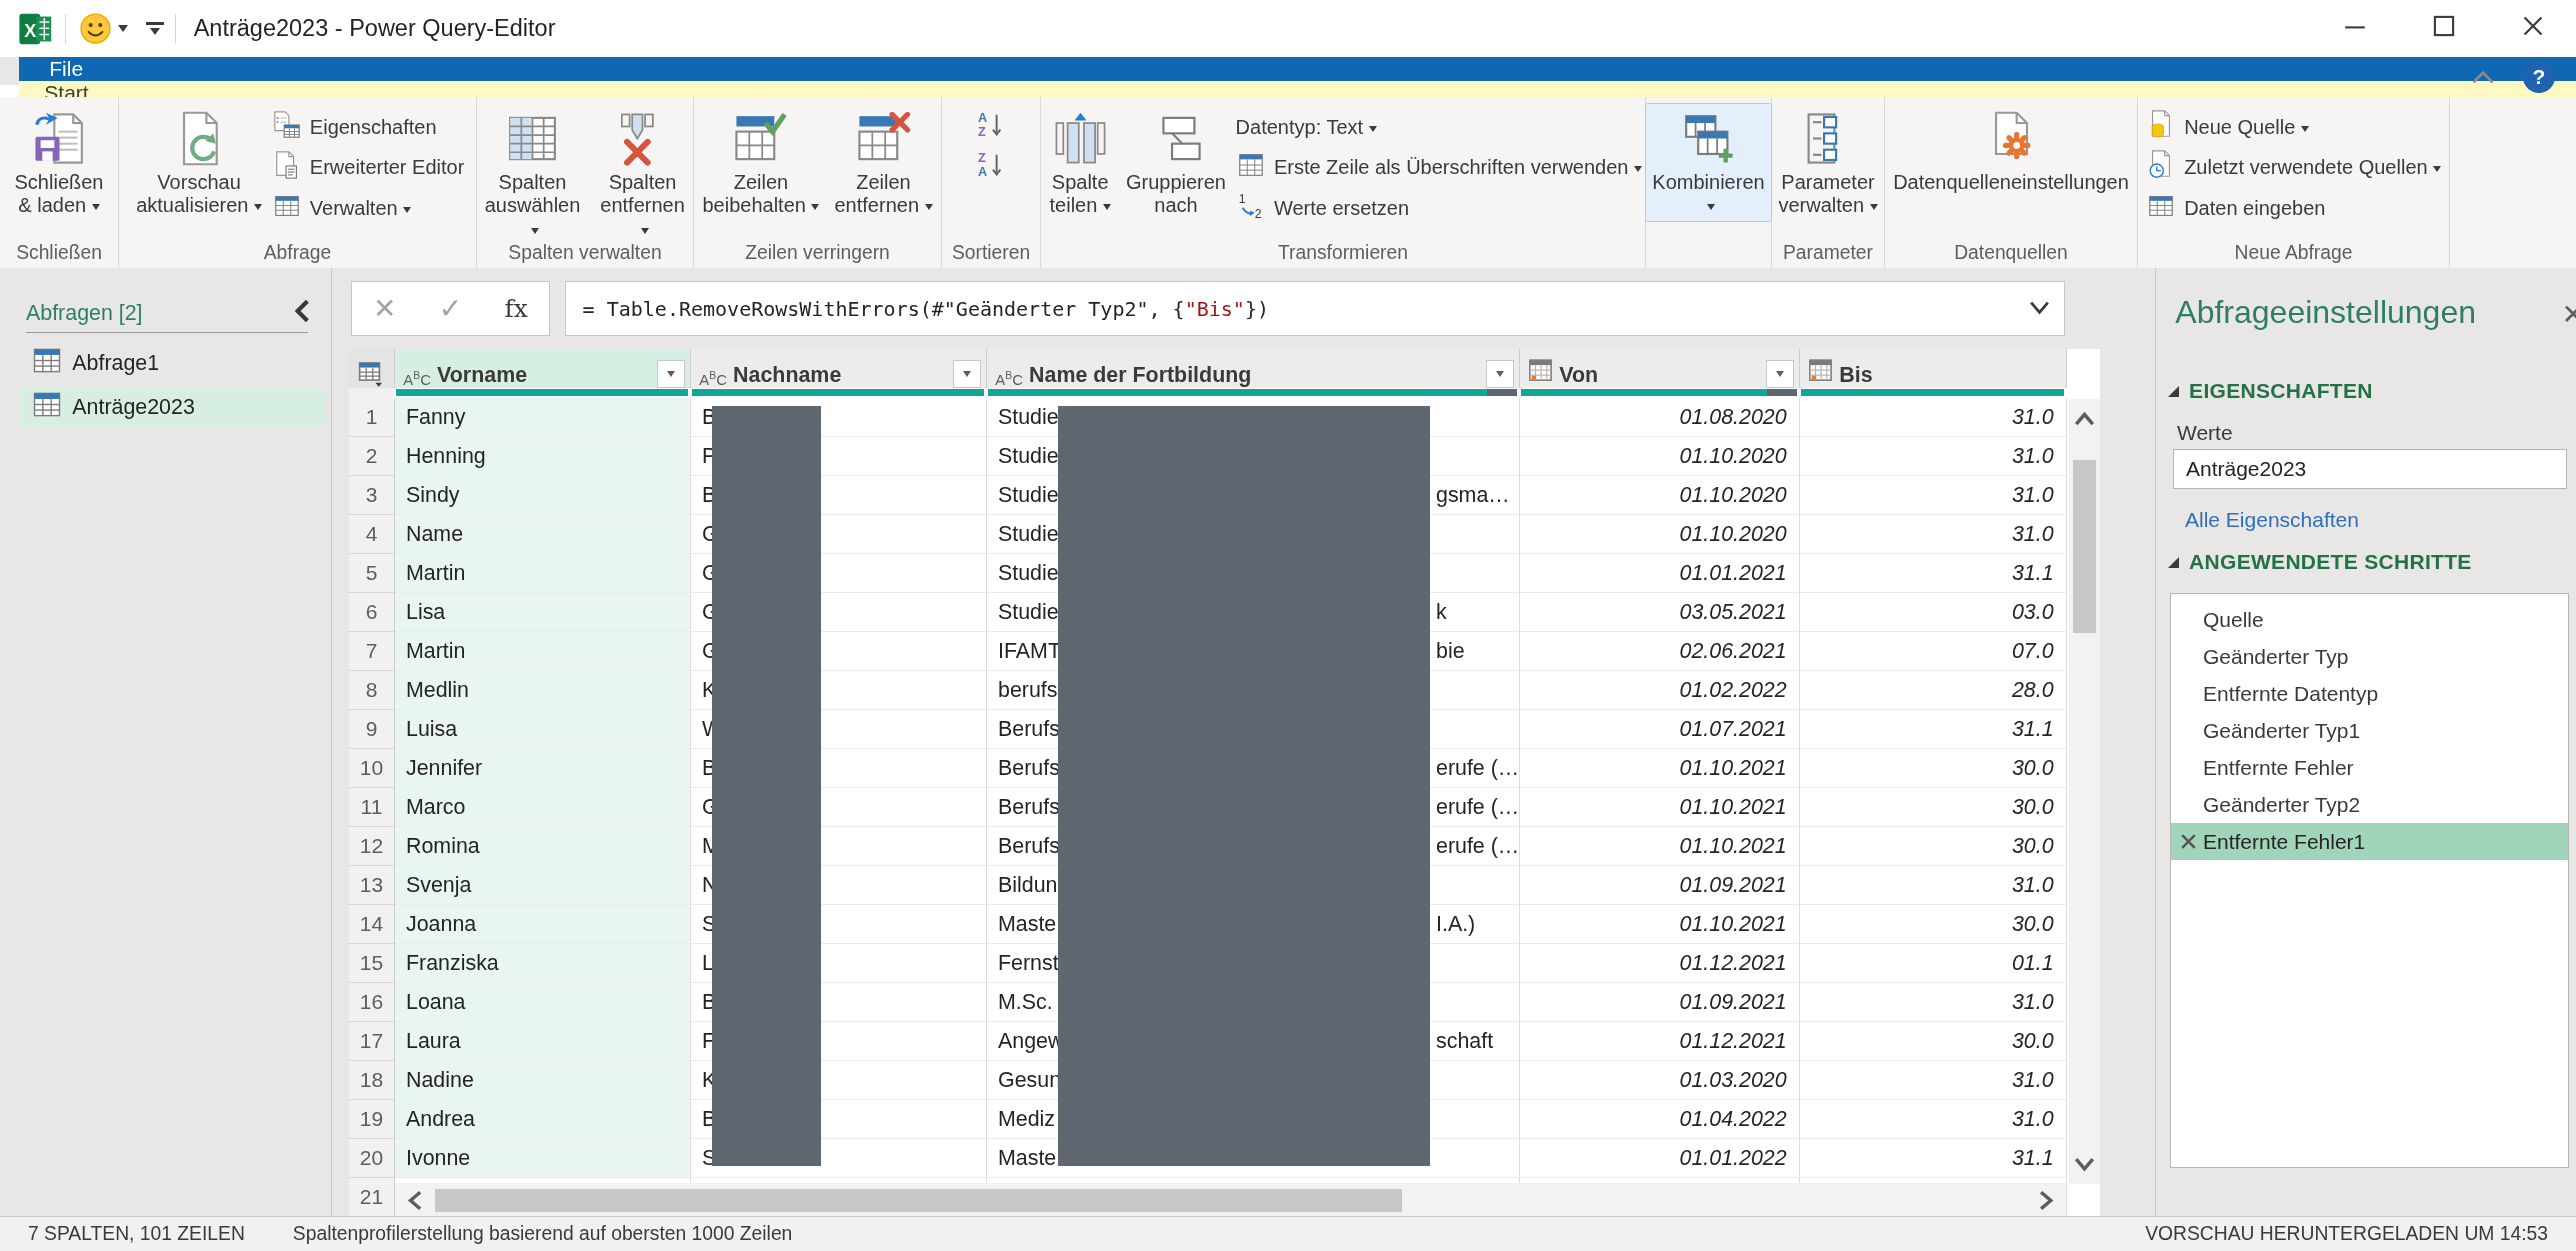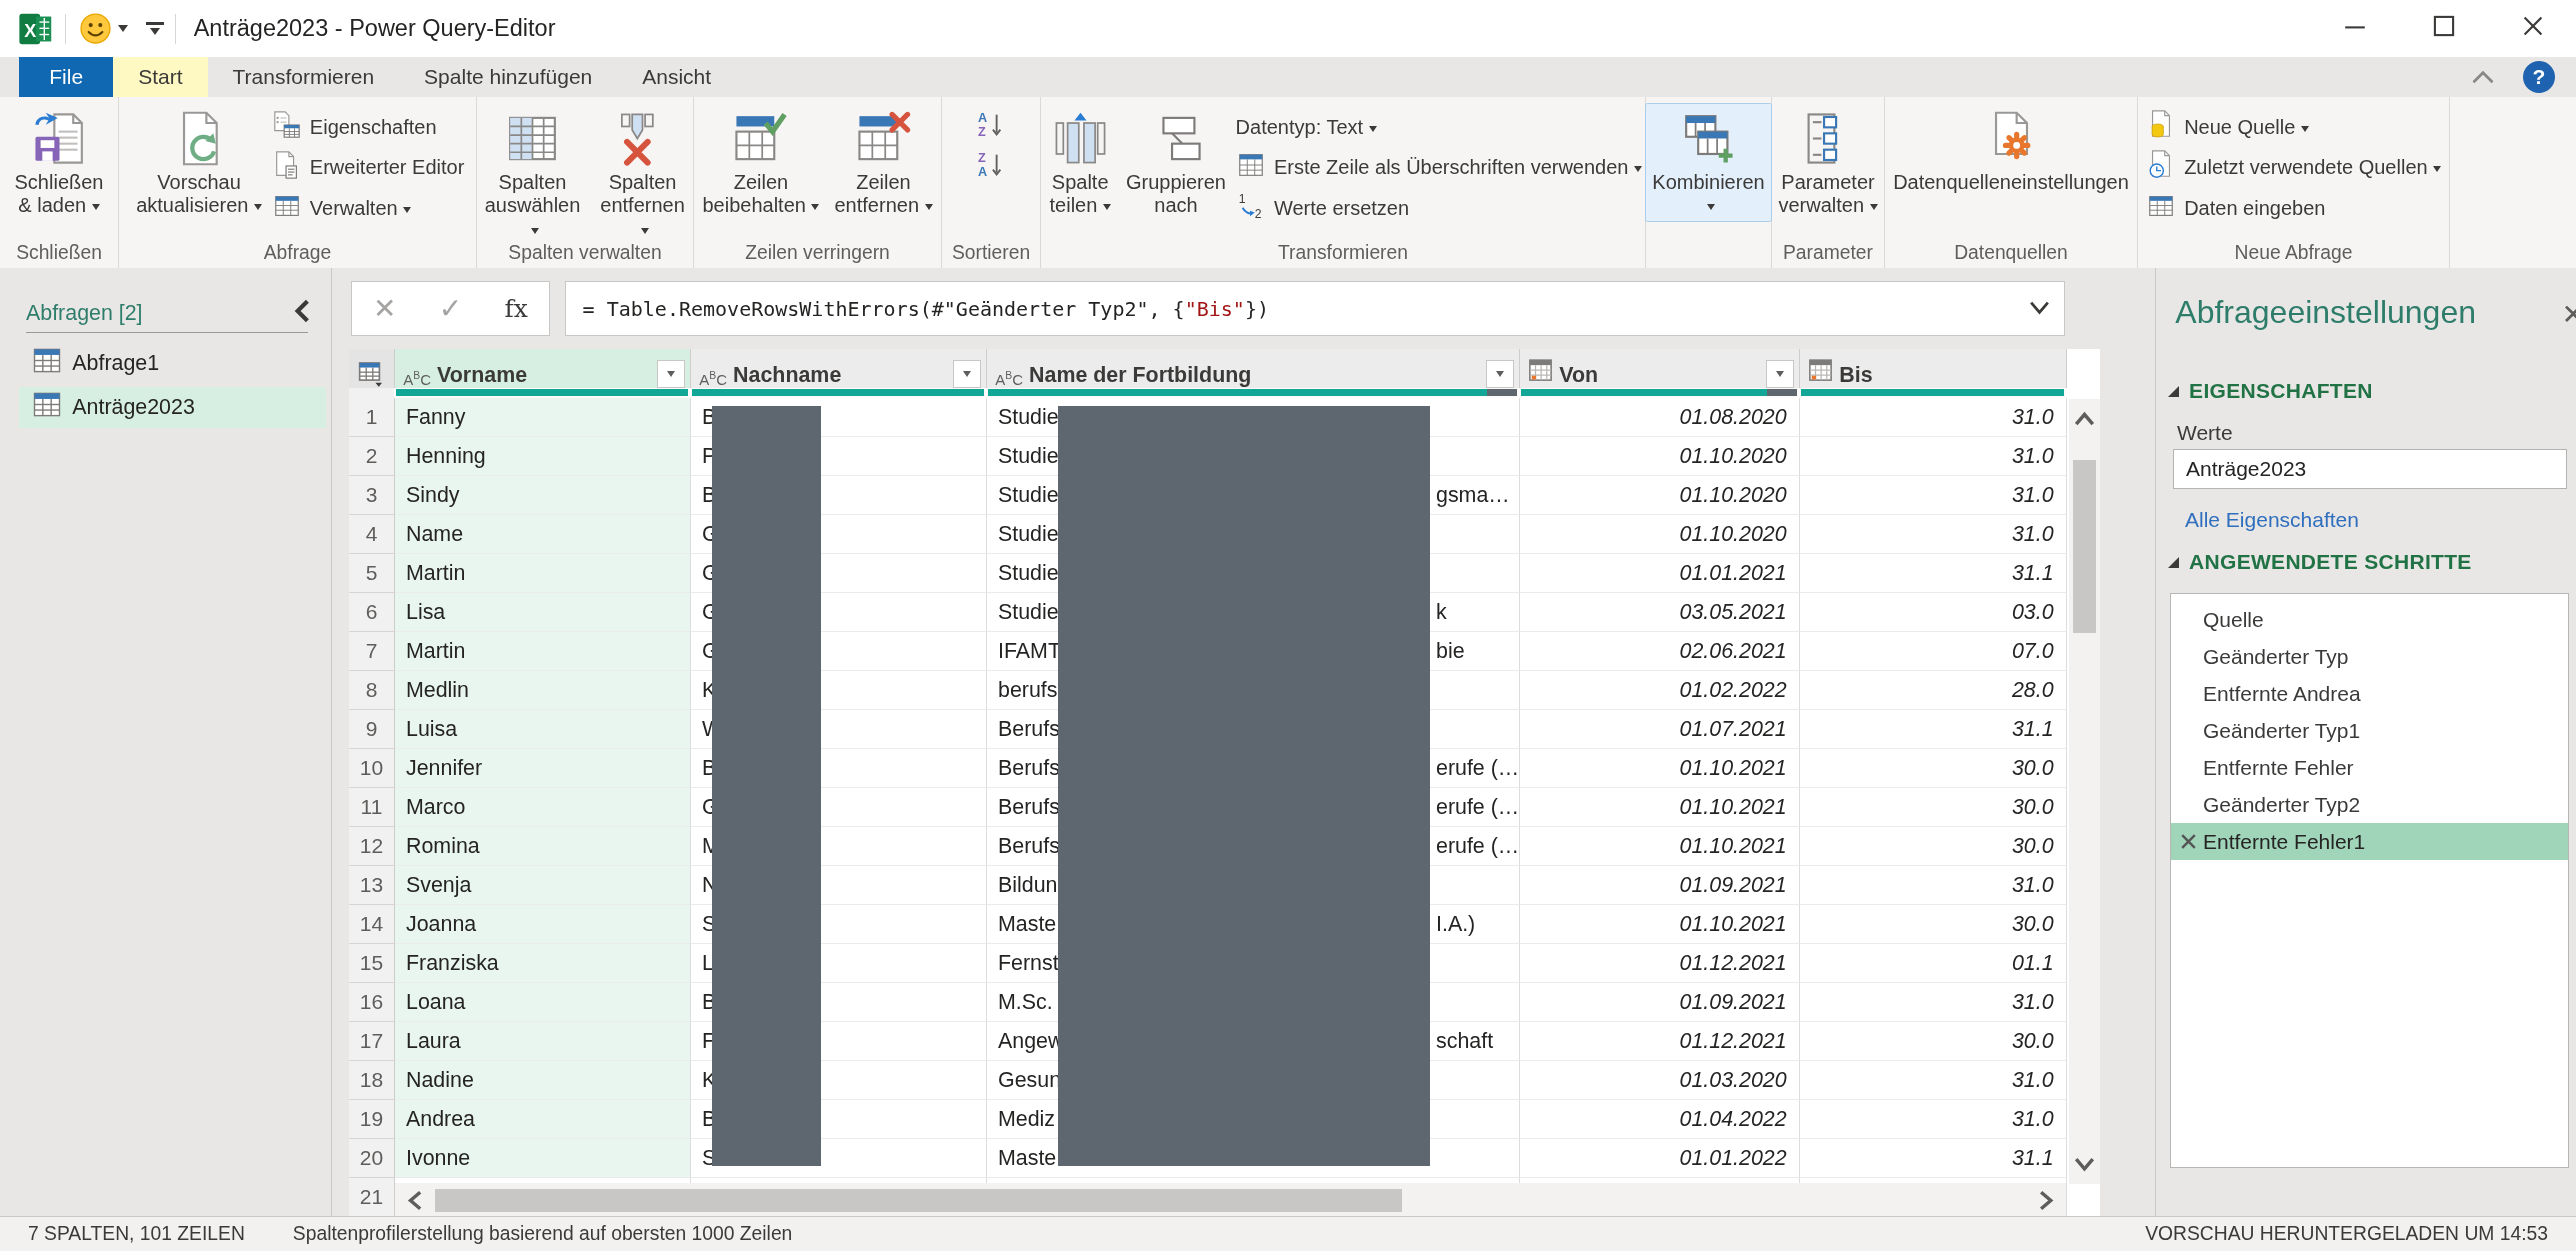--- a/index.html
+++ b/index.html
@@ -10,21 +10,21 @@
   .titlebar .vsep{width:0.7px;height:30px;background:#d8d6d4;margin:0 11px;}
   .app-icon{width:36px;height:36px;}
   .smiley{width:33px;height:33px;margin-left:2.8px;}
   .mini-caret{width:0;height:0;border-left:5.5px solid transparent;border-right:5.5px solid transparent;border-top:7px solid #3b3a39;margin-left:5.5px;}
   .qat{display:flex;flex-direction:column;align-items:center;margin-left:18px;gap:2.8px;}
   .qat .bar{width:18px;height:2.8px;background:#3b3a39;}
   .win-title{font-size:23.5px;color:#252423;margin-left:7px;white-space:nowrap;}
   .winctl{position:absolute;right:28px;top:5.5px;display:flex;gap:59px;align-items:center;height:41px;}
   .winctl .wc{width:30px;height:30px;display:flex;align-items:center;justify-content:center;}
   
-  .tabrow{position:absolute;left:0;top:57px;right:0;height:40px;background:#e9e7e5;display:flex;align-items:stretch;padding-left:19.3px;}
+  .tabrow{position:absolute;left:0;top:57px;right:0;height:28px;background:#e9e7e5;display:flex;align-items:stretch;padding-left:19.3px;flex-direction:column;}
   .tab{padding:0 25px;font-size:21px;display:flex;align-items:center;color:#3b3a39;}
   .tab.file{background:#1067b2;color:#fff;padding:0 30px;}
   .tab.active{background:#fef9c3;}
   .tab-right{position:absolute;right:21px;top:61px;display:flex;align-items:center;gap:25px;}
   .helpcircle{width:32px;height:32px;border-radius:50%;background:#1f63b0;color:#fff;font-size:21px;font-weight:bold;display:flex;align-items:center;justify-content:center;}
   
   .ribbon{position:absolute;left:0;top:97px;right:0;height:171px;background:#f6f5f4;border-bottom:0.7px solid #d5d3d1;display:flex;}
   .rgroup{position:relative;height:100%;border-right:0.7px solid #dbd9d7;box-sizing:border-box;flex:none;}
   .rg-content{display:flex;justify-content:center;align-items:flex-start;padding-top:7px;gap:4.1px;height:135px;box-sizing:border-box;}
   .rg-label{position:absolute;bottom:4.1px;left:0;right:0;text-align:center;font-size:19.3px;color:#605e5c;white-space:nowrap;}
@@ -858,21 +858,21 @@
       <span class="stxt">ANGEWENDETE SCHRITTE</span>
     </div>
     <div class="steps" id="steps">
         <div class="step">
           <span>Quelle</span>
         </div>
         <div class="step">
           <span>Geänderter Typ</span>
         </div>
         <div class="step">
-          <span>Entfernte Andrea</span>
+          <span>Entfernte Datentyp</span>
         </div>
         <div class="step">
           <span>Geänderter Typ1</span>
         </div>
         <div class="step">
           <span>Entfernte Fehler</span>
         </div>
         <div class="step">
           <span>Geänderter Typ2</span>
         </div>

